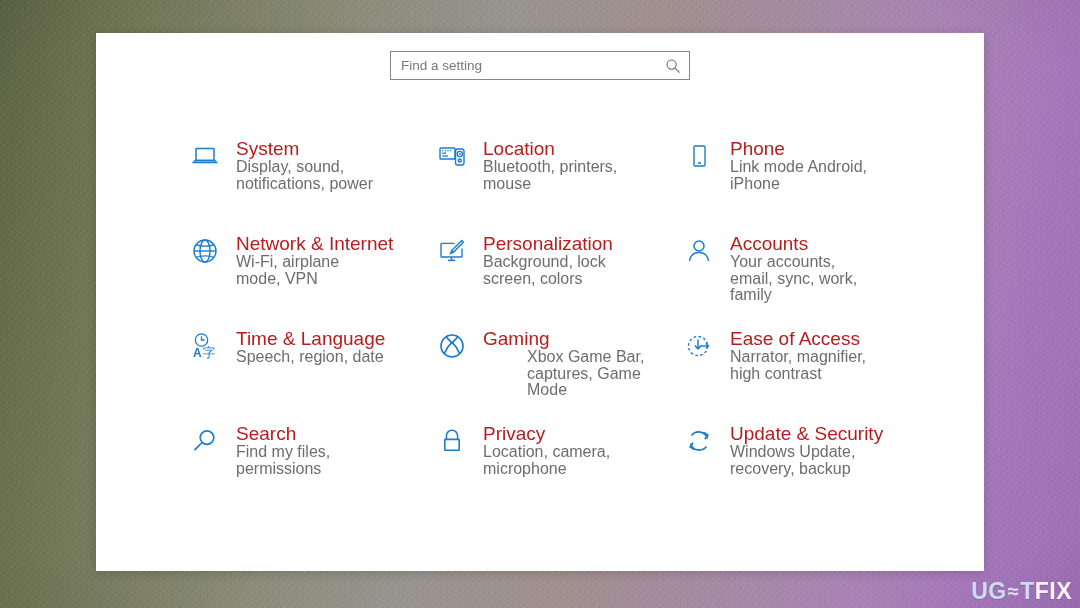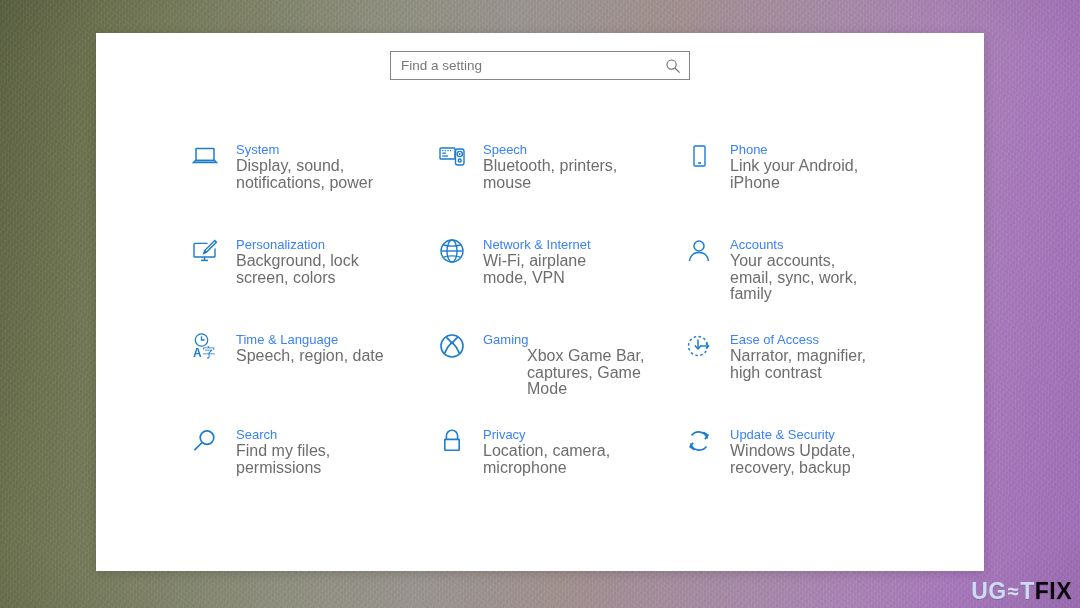--- a/index.html
+++ b/index.html
@@ -140,22 +140,22 @@
     display: flex;
     align-items: center;
     justify-content: center;
     color: #1b7cd0;
   }
   .tile-icon svg { display: block; }
   .tile-text {
     padding-top: 1px;
   }
   .tile-title {
-    font-size: 13px;
-    color: #3b82f6;
+    font-size: 19px;
+    color: #b91c1c;
     line-height: 17px;
     margin-bottom: 2px;
     white-space: nowrap;
   }
   .tile-desc {
     font-size: 16px;
     color: #6d6d6d;
     line-height: 16.5px;
     max-width: 152px;
   }
@@ -169,21 +169,21 @@
     font-family: "Liberation Sans", sans-serif;
     font-size: 23px;
     font-weight: bold;
     letter-spacing: 0.5px;
     display: flex;
     align-items: center;
     opacity: 0.92;
     user-select: none;
   }
   .wm-a { color: #cfe6f5; text-shadow: 0 1px 1px rgba(0,0,0,0.15); }
-  .wm-b { color: #000000; text-shadow: 0 1px 1px rgba(0,0,0,0.15); }
+  .wm-b { color: #ffffff; text-shadow: 0 1px 1px rgba(0,0,0,0.15); }
   .wm-mark {
     display: inline-block;
     margin: 0 1px;
     color: #dce9f2;
     font-size: 20px;
   }
 </style>
 </head>
 <body>
 
@@ -229,70 +229,70 @@
             <line x1="5.2" y1="9.6" x2="15.8" y2="9.6" stroke-dasharray="1.2 1.4" stroke-width="1.3"></line>
             <line x1="5.2" y1="12.2" x2="9" y2="12.2" stroke-width="1.3"></line>
             <line x1="5.2" y1="15" x2="11" y2="15" stroke-width="1.3"></line>
             <rect x="18.5" y="8" width="8.5" height="16" rx="2.2" fill="#ffffff"></rect>
             <circle cx="22.75" cy="13" r="2.6"></circle>
             <circle cx="22.75" cy="13" r="0.9" fill="currentColor" stroke="none"></circle>
             <circle cx="22.75" cy="19.5" r="1.5"></circle>
           </svg>
         </span>
         <span class="tile-text">
-          <span class="tile-title">Speech</span>
+          <span class="tile-title">Location</span>
           <span class="tile-desc" style="display:block;">Bluetooth, printers, mouse</span>
         </span>
       </div>
 
       <div class="tile col3">
         <span class="tile-icon">
           <svg width="30" height="30" viewBox="0 0 30 30" fill="none" stroke="currentColor" stroke-width="1.4">
             <rect x="10" y="5" width="11" height="20" rx="1.1"></rect>
             <line x1="14" y1="22" x2="17" y2="22" stroke-width="1.6"></line>
           </svg>
         </span>
         <span class="tile-text">
           <span class="tile-title">Phone</span>
-          <span class="tile-desc" style="display:block;">Link your Android, iPhone</span>
+          <span class="tile-desc" style="display:block;">Link mode Android, iPhone</span>
+        </span>
+      </div>
+
+      <div class="tile col1">
+        <span class="tile-icon">
+          <svg width="30" height="30" viewBox="0 0 30 30" fill="none" stroke="currentColor" stroke-width="1.4">
+            <circle cx="15" cy="15" r="11"></circle>
+            <ellipse cx="15" cy="15" rx="5" ry="11"></ellipse>
+            <line x1="4" y1="15" x2="26" y2="15"></line>
+            <path d="M6.6 8.6 C9.6 10.6 20.4 10.6 23.4 8.6"></path>
+            <path d="M6.6 21.4 C9.6 19.4 20.4 19.4 23.4 21.4"></path>
+          </svg>
+        </span>
+        <span class="tile-text">
+          <span class="tile-title">Network &amp; Internet</span>
+          <span class="tile-desc" style="display:block;">Wi-Fi, airplane mode, VPN</span>
         </span>
       </div>
 
       <div class="tile col2">
         <span class="tile-icon">
           <svg width="30" height="30" viewBox="0 0 30 30" fill="none" stroke="currentColor" stroke-width="1.4">
             <path d="M4 8.2 a0.8 0.8 0 0 1 0.8 -0.8 H17.5 M25 12.5 V20.2 a0.8 0.8 0 0 1 -0.8 0.8 H4.8 a0.8 0.8 0 0 1 -0.8 -0.8 V8.2"></path>
             <line x1="11" y1="24.4" x2="18" y2="24.4" stroke-width="1.5"></line>
             <line x1="14.5" y1="21" x2="14.5" y2="24.4" stroke-width="1.5"></line>
             <path d="M24.8 4.6 L26.4 6.2 L16.3 16.3 L13.6 17.4 L14.6 14.6 Z" fill="#ffffff"></path>
             <line x1="14.6" y1="14.6" x2="16.3" y2="16.3"></line>
           </svg>
         </span>
         <span class="tile-text">
           <span class="tile-title">Personalization</span>
           <span class="tile-desc" style="display:block;">Background, lock screen, colors</span>
         </span>
       </div>
 
-      <div class="tile col1">
-        <span class="tile-icon">
-          <svg width="30" height="30" viewBox="0 0 30 30" fill="none" stroke="currentColor" stroke-width="1.4">
-            <circle cx="15" cy="15" r="11"></circle>
-            <ellipse cx="15" cy="15" rx="5" ry="11"></ellipse>
-            <line x1="4" y1="15" x2="26" y2="15"></line>
-            <path d="M6.6 8.6 C9.6 10.6 20.4 10.6 23.4 8.6"></path>
-            <path d="M6.6 21.4 C9.6 19.4 20.4 19.4 23.4 21.4"></path>
-          </svg>
-        </span>
-        <span class="tile-text">
-          <span class="tile-title">Network &amp; Internet</span>
-          <span class="tile-desc" style="display:block;">Wi-Fi, airplane mode, VPN</span>
-        </span>
-      </div>
-
 
       <div class="tile col1">
         <span class="tile-icon">
           <svg width="30" height="30" viewBox="0 0 30 30" fill="none" stroke="currentColor" stroke-width="1.5">
             <circle cx="15" cy="10" r="5"></circle>
             <path d="M5.5 25 C6.4 19.5 10.3 16.5 15 16.5 C19.7 16.5 23.6 19.5 24.5 25"></path>
           </svg>
         </span>
         <span class="tile-text">
           <span class="tile-title">Accounts</span>

